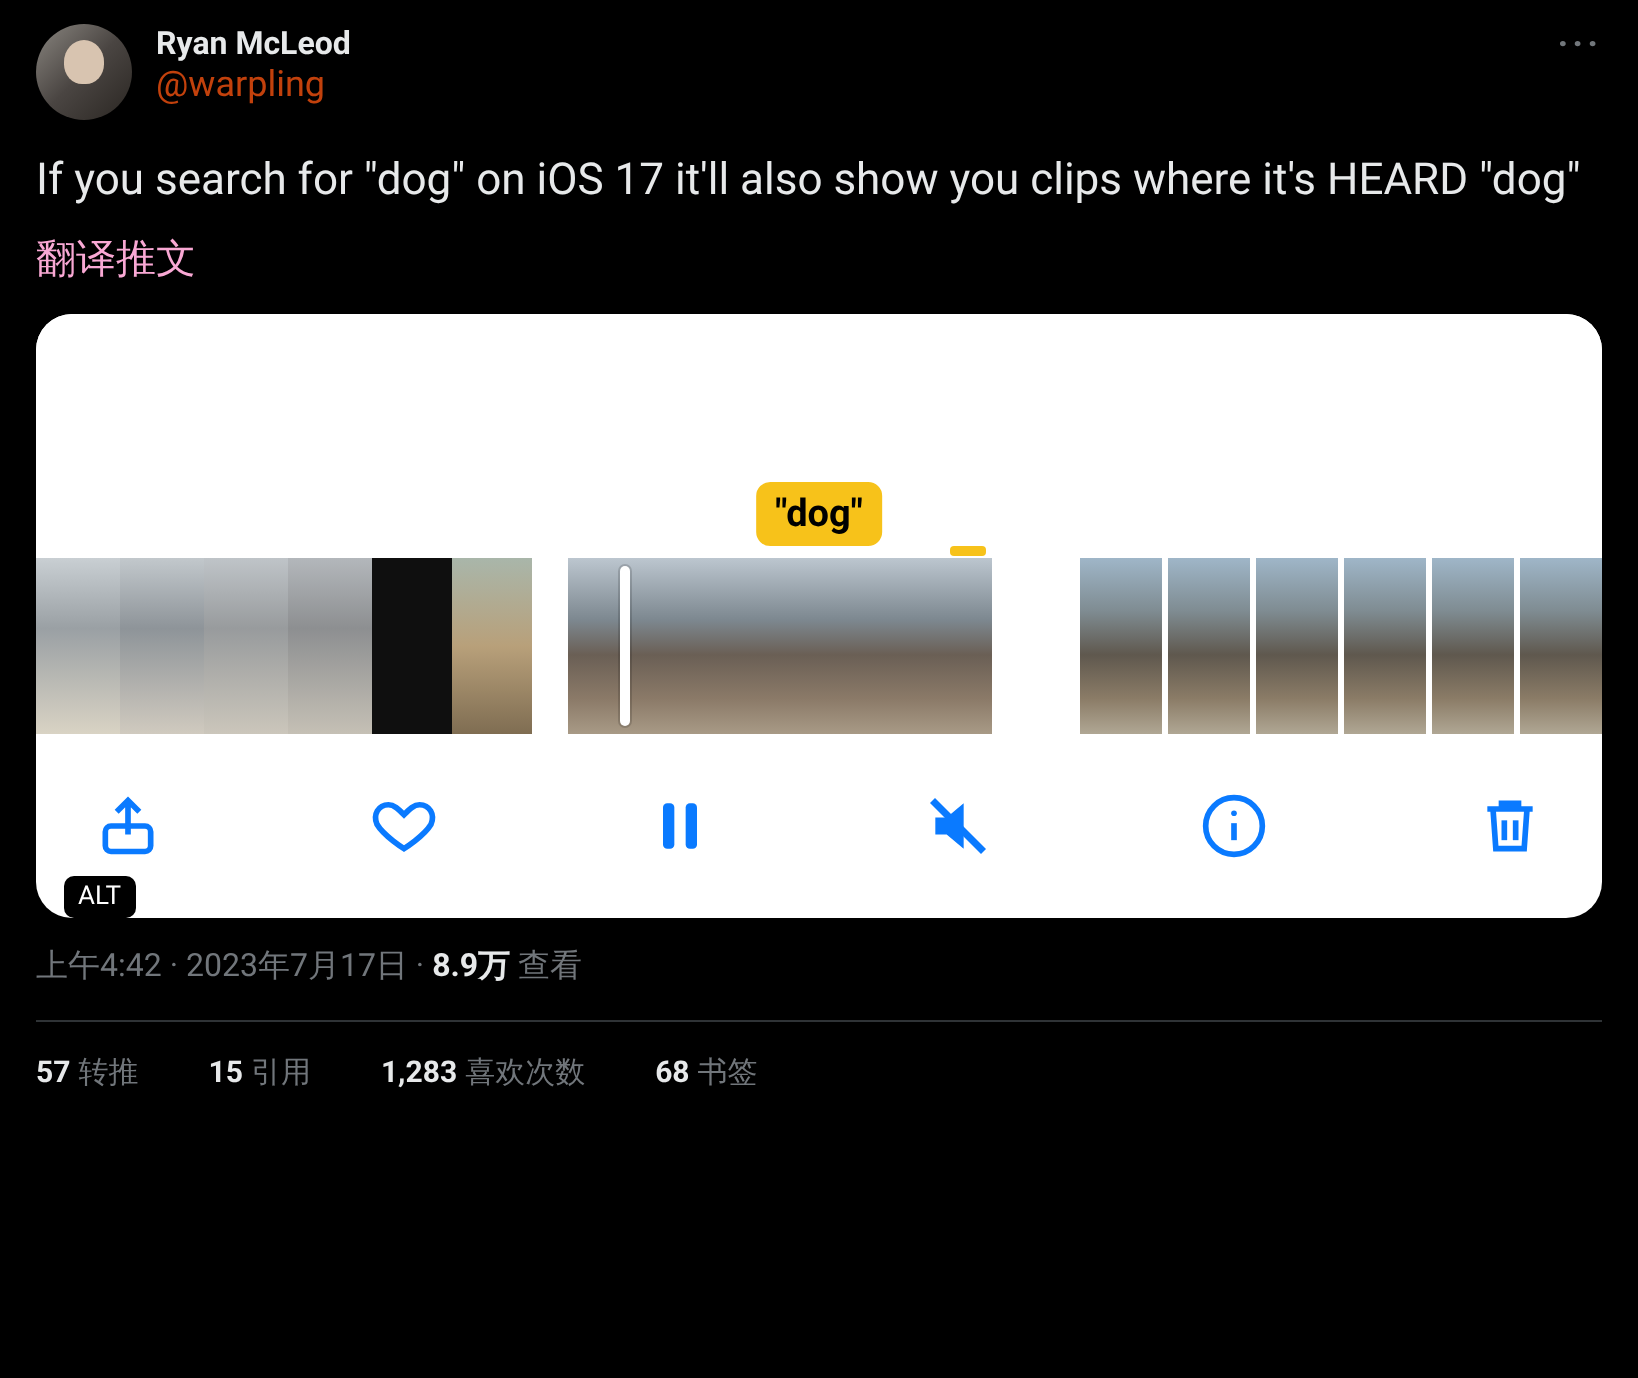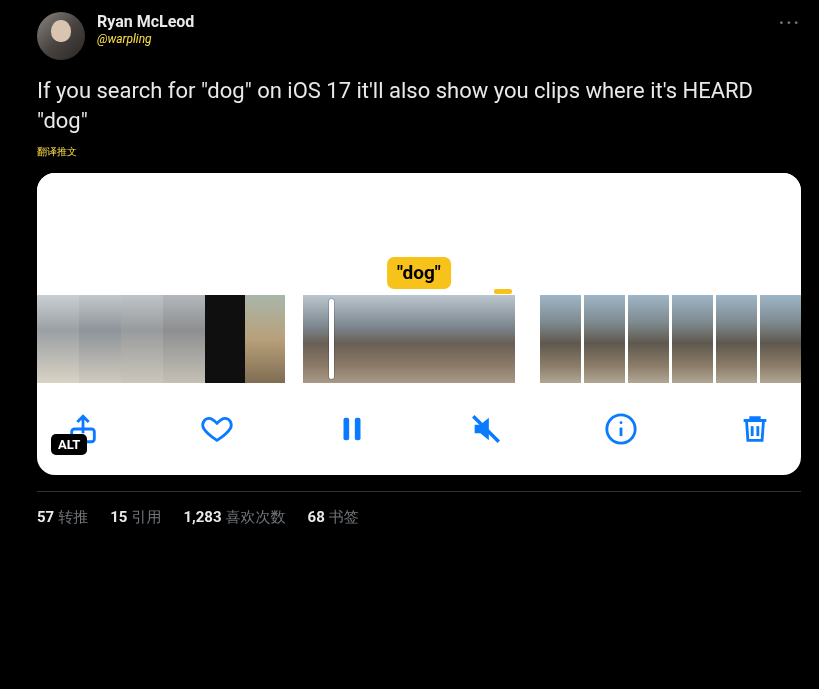--- a/index.html
+++ b/index.html
@@ -1,26 +1,26 @@
 <!DOCTYPE html>
 <html><head>
 <meta charset="utf-8">
 <style>
   * { box-sizing: border-box; margin: 0; padding: 0; }
   html, body { width: 819px; height: 689px; background: #000; font-family: -apple-system, BlinkMacSystemFont, "Segoe UI", Roboto, Helvetica, Arial, sans-serif; color: #e7e9ea; overflow: hidden; }
-  .tweet { padding: 12px 18px; position: relative; margin-left: 19px; }
+  .tweet { padding: 12px 18px; position: relative; }
   .header { display: flex; align-items: flex-start; gap: 12px; }
   .avatar { width: 48px; height: 48px; border-radius: 50%; background: linear-gradient(135deg,#8a8680 0%,#4a4542 50%,#2a2622 100%); flex-shrink: 0; position: relative; overflow: hidden; }
   .avatar::after { content:""; position:absolute; left:14px; top:8px; width:20px; height:22px; background:#d8c4b0; border-radius:50% 50% 45% 45%; }
   .ident { display: flex; flex-direction: column; line-height: 1.25; }
   .display-name { font-weight: 700; font-size: 16px; color: #e7e9ea; }
-  .handle { font-size: 12px; color: #fde047; font-style: italic; }
+  .handle { font-size: 18px; color: #c2410c; }
   .more { position: absolute; top: 12px; right: 18px; color: #71767b; letter-spacing: 2px; font-weight: 700; font-size: 18px; cursor: pointer; }
   .body-text { margin-top: 16px; font-size: 22px; line-height: 1.35; color: #e7e9ea; }
-  .translate { margin-top: 10px; font-size: 10px; color: #fde047; cursor: pointer; }
+  .translate { margin-top: 10px; font-size: 20px; color: #f9a8d4; cursor: pointer; }
   .media-card { margin-top: 14px; background: #fff; border-radius: 18px; overflow: hidden; position: relative; }
   .media-top { height: 122px; background:#fff; position: relative; }
   .dog-tag { position:absolute; left: 50%; transform: translateX(-50%); bottom: 6px; background:#f7c21a; color:#000; font-weight:700; font-size:19px; padding:4px 10px 5px; border-radius:7px; }
   .filmstrip { position: relative; height: 92px; display:flex; gap: 18px; padding: 0 0px; background:#fff; align-items:flex-start; }
   .indicator { position:absolute; top:-6px; left: 457px; width:18px; height:5px; background:#f7c21a; border-radius:2px; }
   .clip-group { display:flex; height:88px; }
   .frame { height:88px; background:#888; }
   .gA .frame:nth-child(1){ width:42px; background:linear-gradient(180deg,#c9cfd3 0%,#9aa0a4 40%,#d9d3c4 100%);}  
   .gA .frame:nth-child(2){ width:42px; background:linear-gradient(180deg,#c2c8cc 0%,#8e9499 40%,#d0cabf 100%);}  
   .gA .frame:nth-child(3){ width:42px; background:linear-gradient(180deg,#bfc4c8 0%,#989b9d 40%,#cbc6bb 100%);}  
@@ -29,25 +29,25 @@
   .gA .frame:nth-child(6){ width:40px; background:linear-gradient(180deg,#a9b6aa 0%,#b8a07a 50%,#7f6d52 100%);}  
   .gB { position: relative; }
   .gB .frame { width:53px; background:linear-gradient(180deg,#bcc6cf 0%, #7d8890 35%, #6a5f55 55%, #8b7a68 80%, #a89a86 100%);}  
   .playhead { position:absolute; left:26px; top:4px; width:5px; height:80px; background:#fff; border-radius:3px; box-shadow:0 0 0 1px rgba(0,0,0,.15); }
   .gC { padding-right: 0; margin-left:auto; gap:3px;}
   .gC .frame { width:41px; background:linear-gradient(180deg,#9fb6c8 0%, #7f8c92 30%, #5f584e 55%, #8b7c67 80%, #b0a794 100%); }
   .toolbar { display:flex; align-items:center; justify-content:space-between; padding: 20px 24px 24px; }
   .tool-btn { width:44px; height:44px; display:flex; align-items:center; justify-content:center; color:#0a7aff; cursor:pointer; }
   .tool-btn svg { width:34px; height:34px; stroke:#0a7aff; fill:none; stroke-width:2; }
   .trash svg { stroke:#0a7aff; }
-  .alt-badge { position:absolute; left:14px; bottom:20px; background:#000; color:#fff; font-weight:700; font-size:13px; padding:3px 7px; border-radius:5px; }
+  .alt-badge { position:absolute; left:14px; bottom:0; background:#000; color:#fff; font-weight:400; font-size:13px; padding:3px 7px; border-radius:5px; }
   .meta { margin-top:14px; font-size:16px; color:#71767b; }
   .meta .views-count { color:#e7e9ea; font-weight:700; }
   .divider { height:1px; background:#2f3336; margin:16px 0; }
-  .stats { display:flex; gap:22px; font-size:15px; color:#71767b; }
+  .stats { display:flex; gap:35px; font-size:15px; color:#71767b; }
   .stats .count { color:#e7e9ea; font-weight:700; margin-right:4px; }
 </style>
 </head>
 <body>
 
 <div class="tweet">
 
   <div class="header">
     <div class="avatar"></div>
     <div class="ident">
@@ -125,20 +125,23 @@
         <svg viewBox="0 0 24 24">
             <path d="M4 6h16M9 6V4h6v2M6 6l1 14h10l1-14"></path>
             <line x1="10" y1="10" x2="10" y2="17"></line>
             <line x1="14" y1="10" x2="14" y2="17"></line>
           </svg>
       </div>
     </div>
     <div class="alt-badge">ALT</div>
   </div>
 
+  <div class="meta">
+    <span>上午4:42</span><span> · </span><span>2023年7月17日</span><span> · </span><span class="views-count">8.9万</span><span> 查看</span>
+  </div>
 
   <div class="divider"></div>
 
   <div class="stats">
     <div><span class="count">57</span><span>转推</span></div>
     <div><span class="count">15</span><span>引用</span></div>
     <div><span class="count">1,283</span><span>喜欢次数</span></div>
     <div><span class="count">68</span><span>书签</span></div>
   </div>
 

